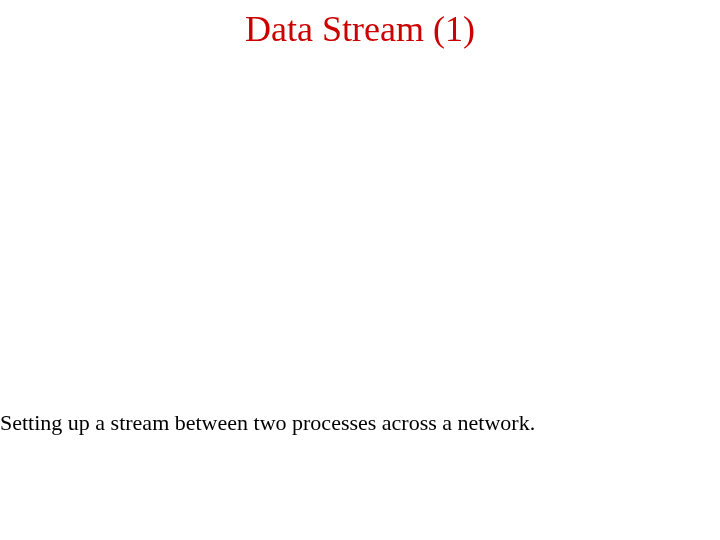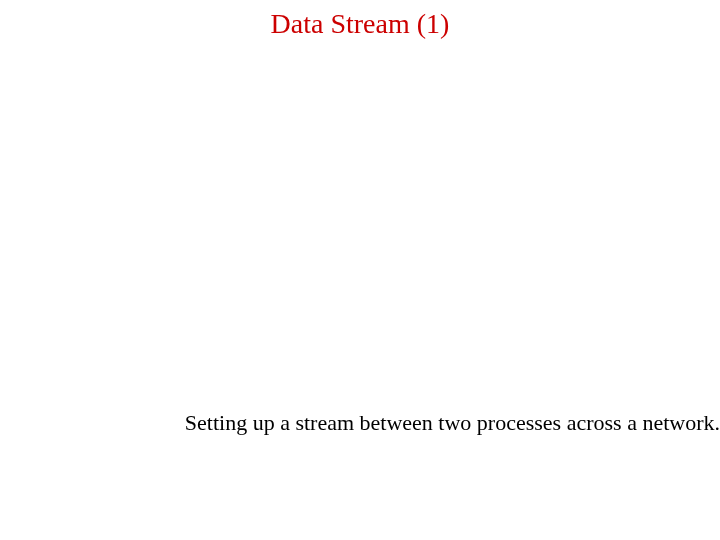--- a/index.html
+++ b/index.html
@@ -14,30 +14,30 @@
       font-family: "Times New Roman", Times, serif;
       position: relative;
       overflow: hidden;
     }
     .slide-title {
       position: absolute;
       top: 8px;
       left: 0;
       width: 100%;
       text-align: center;
-      font-size: 28px;
+      font-size: 36px;
       font-weight: normal;
       color: #cc0000;
     }
     .slide-caption {
       position: absolute;
       top: 410px;
       left: 0;
       width: 100%;
-      text-align: right;
+      text-align: left;
       font-size: 22px;
       font-weight: normal;
       color: #000000;
     }
   </style>
 </head>
 <body>
 
 <h1 class="slide-title">Data Stream (1)</h1>
 

